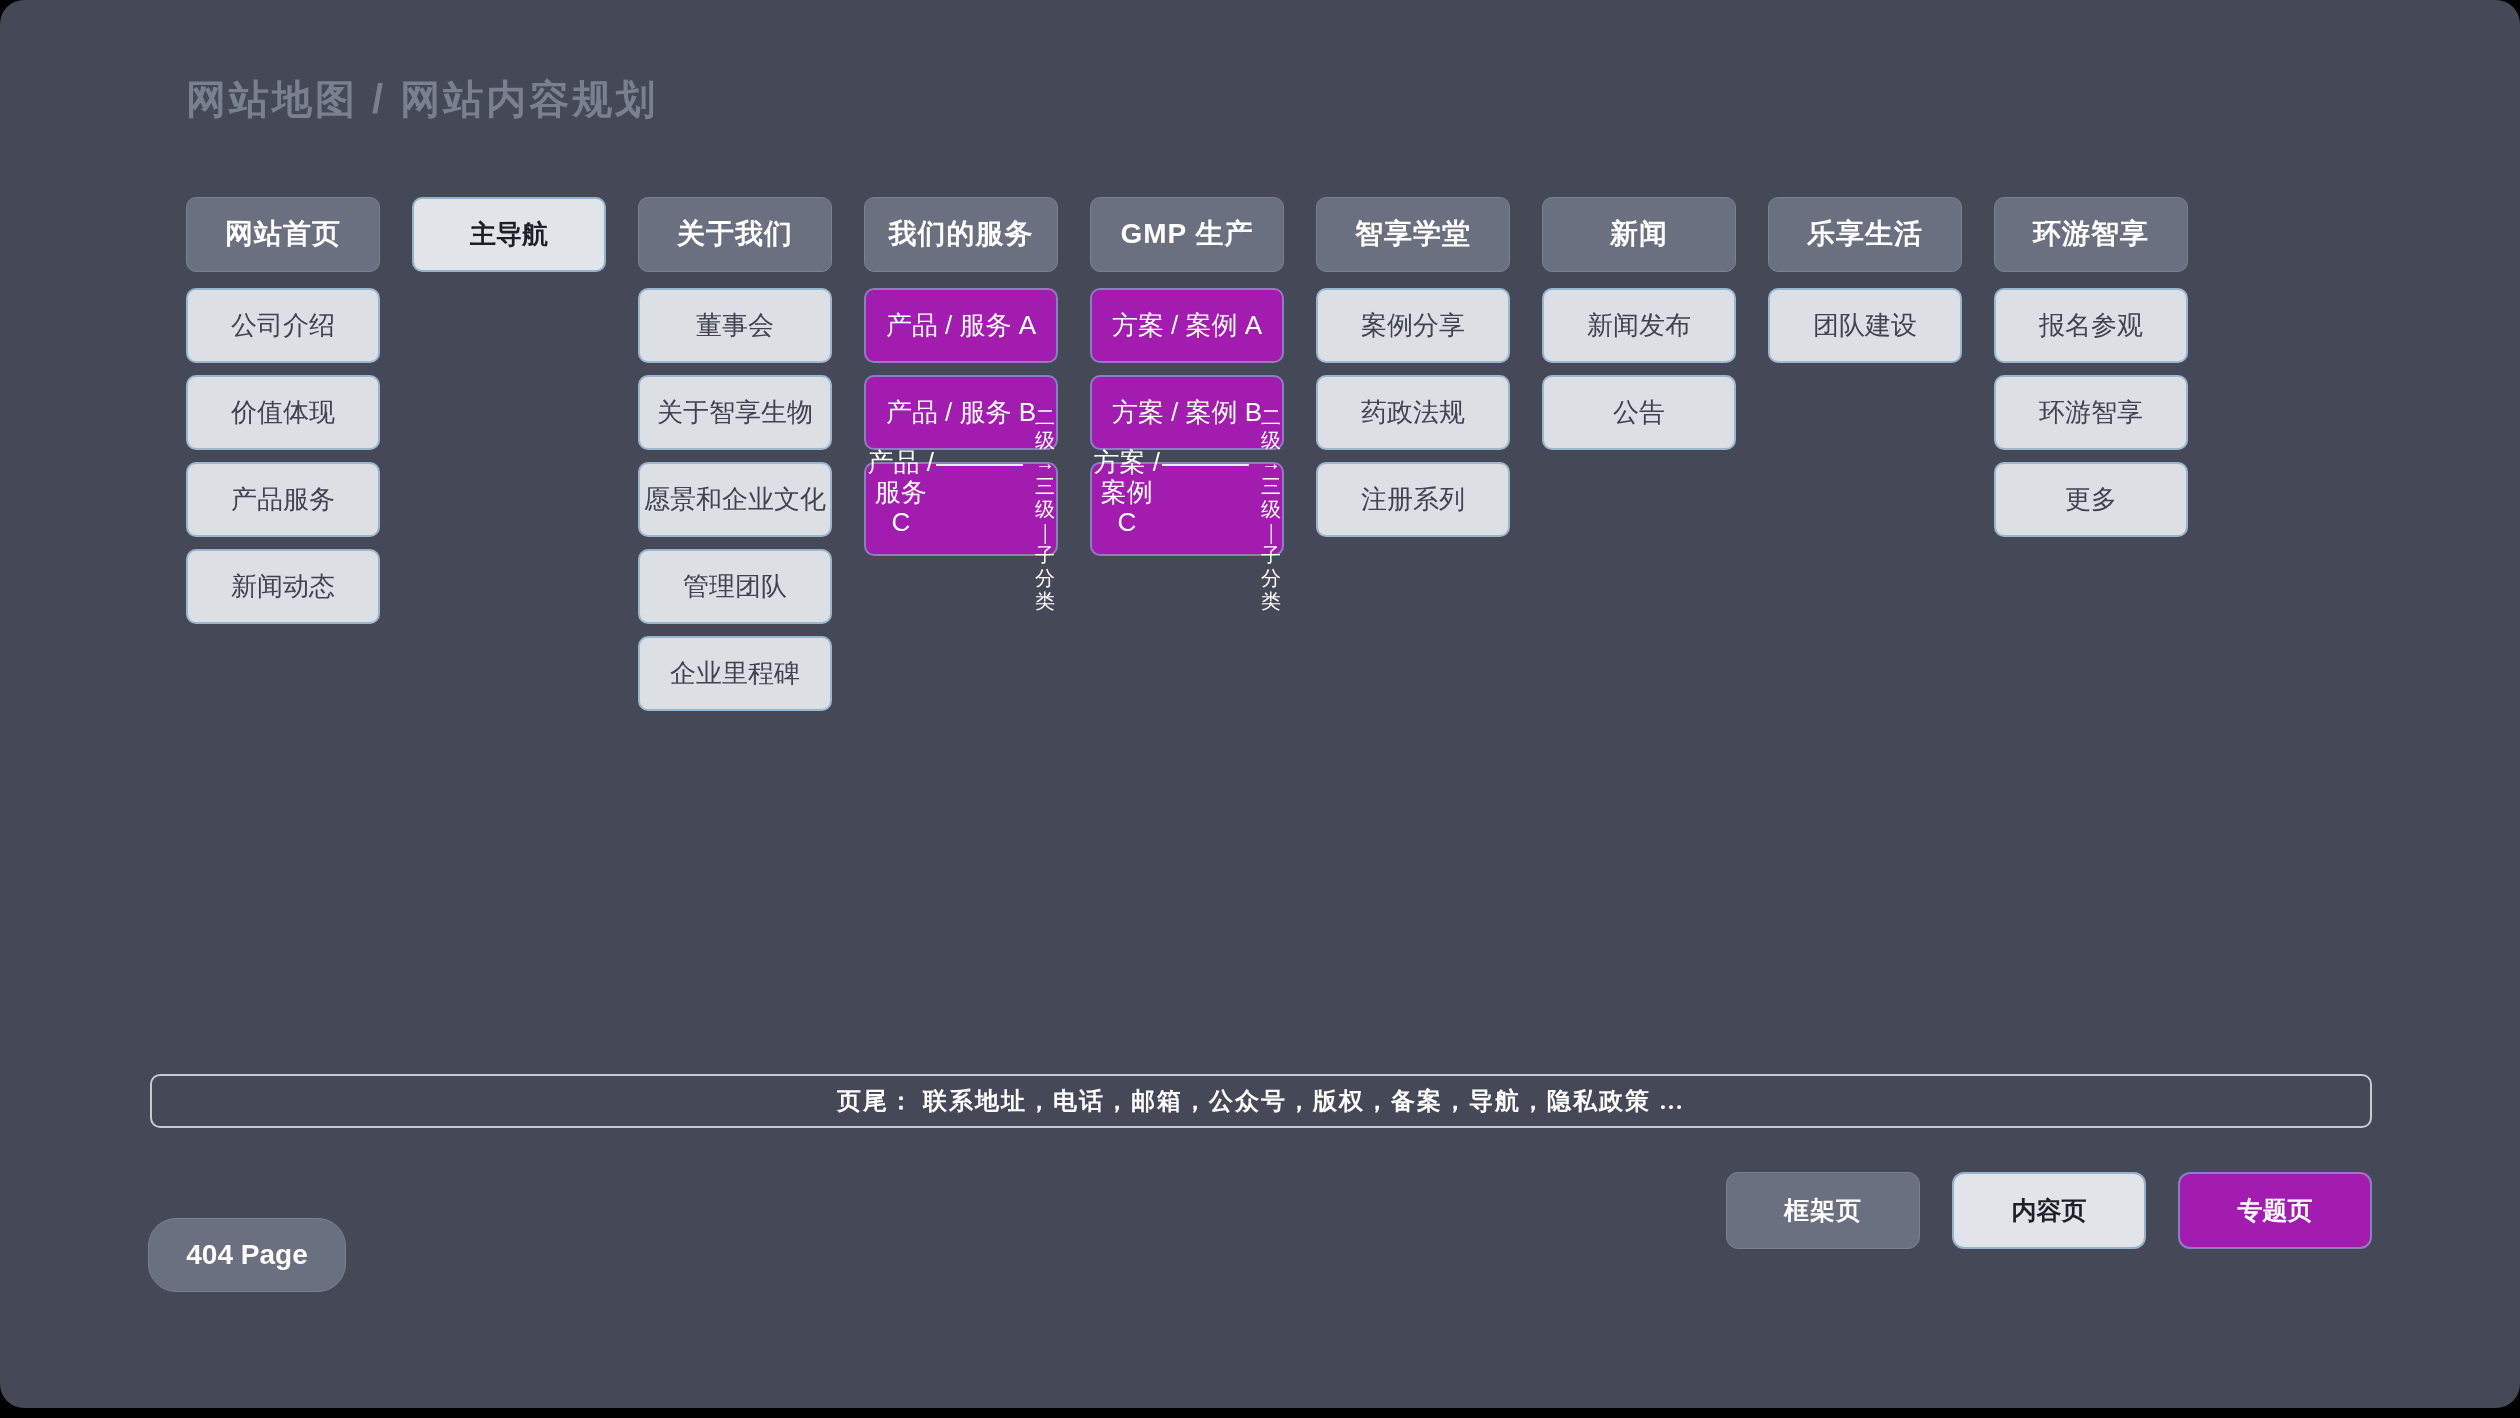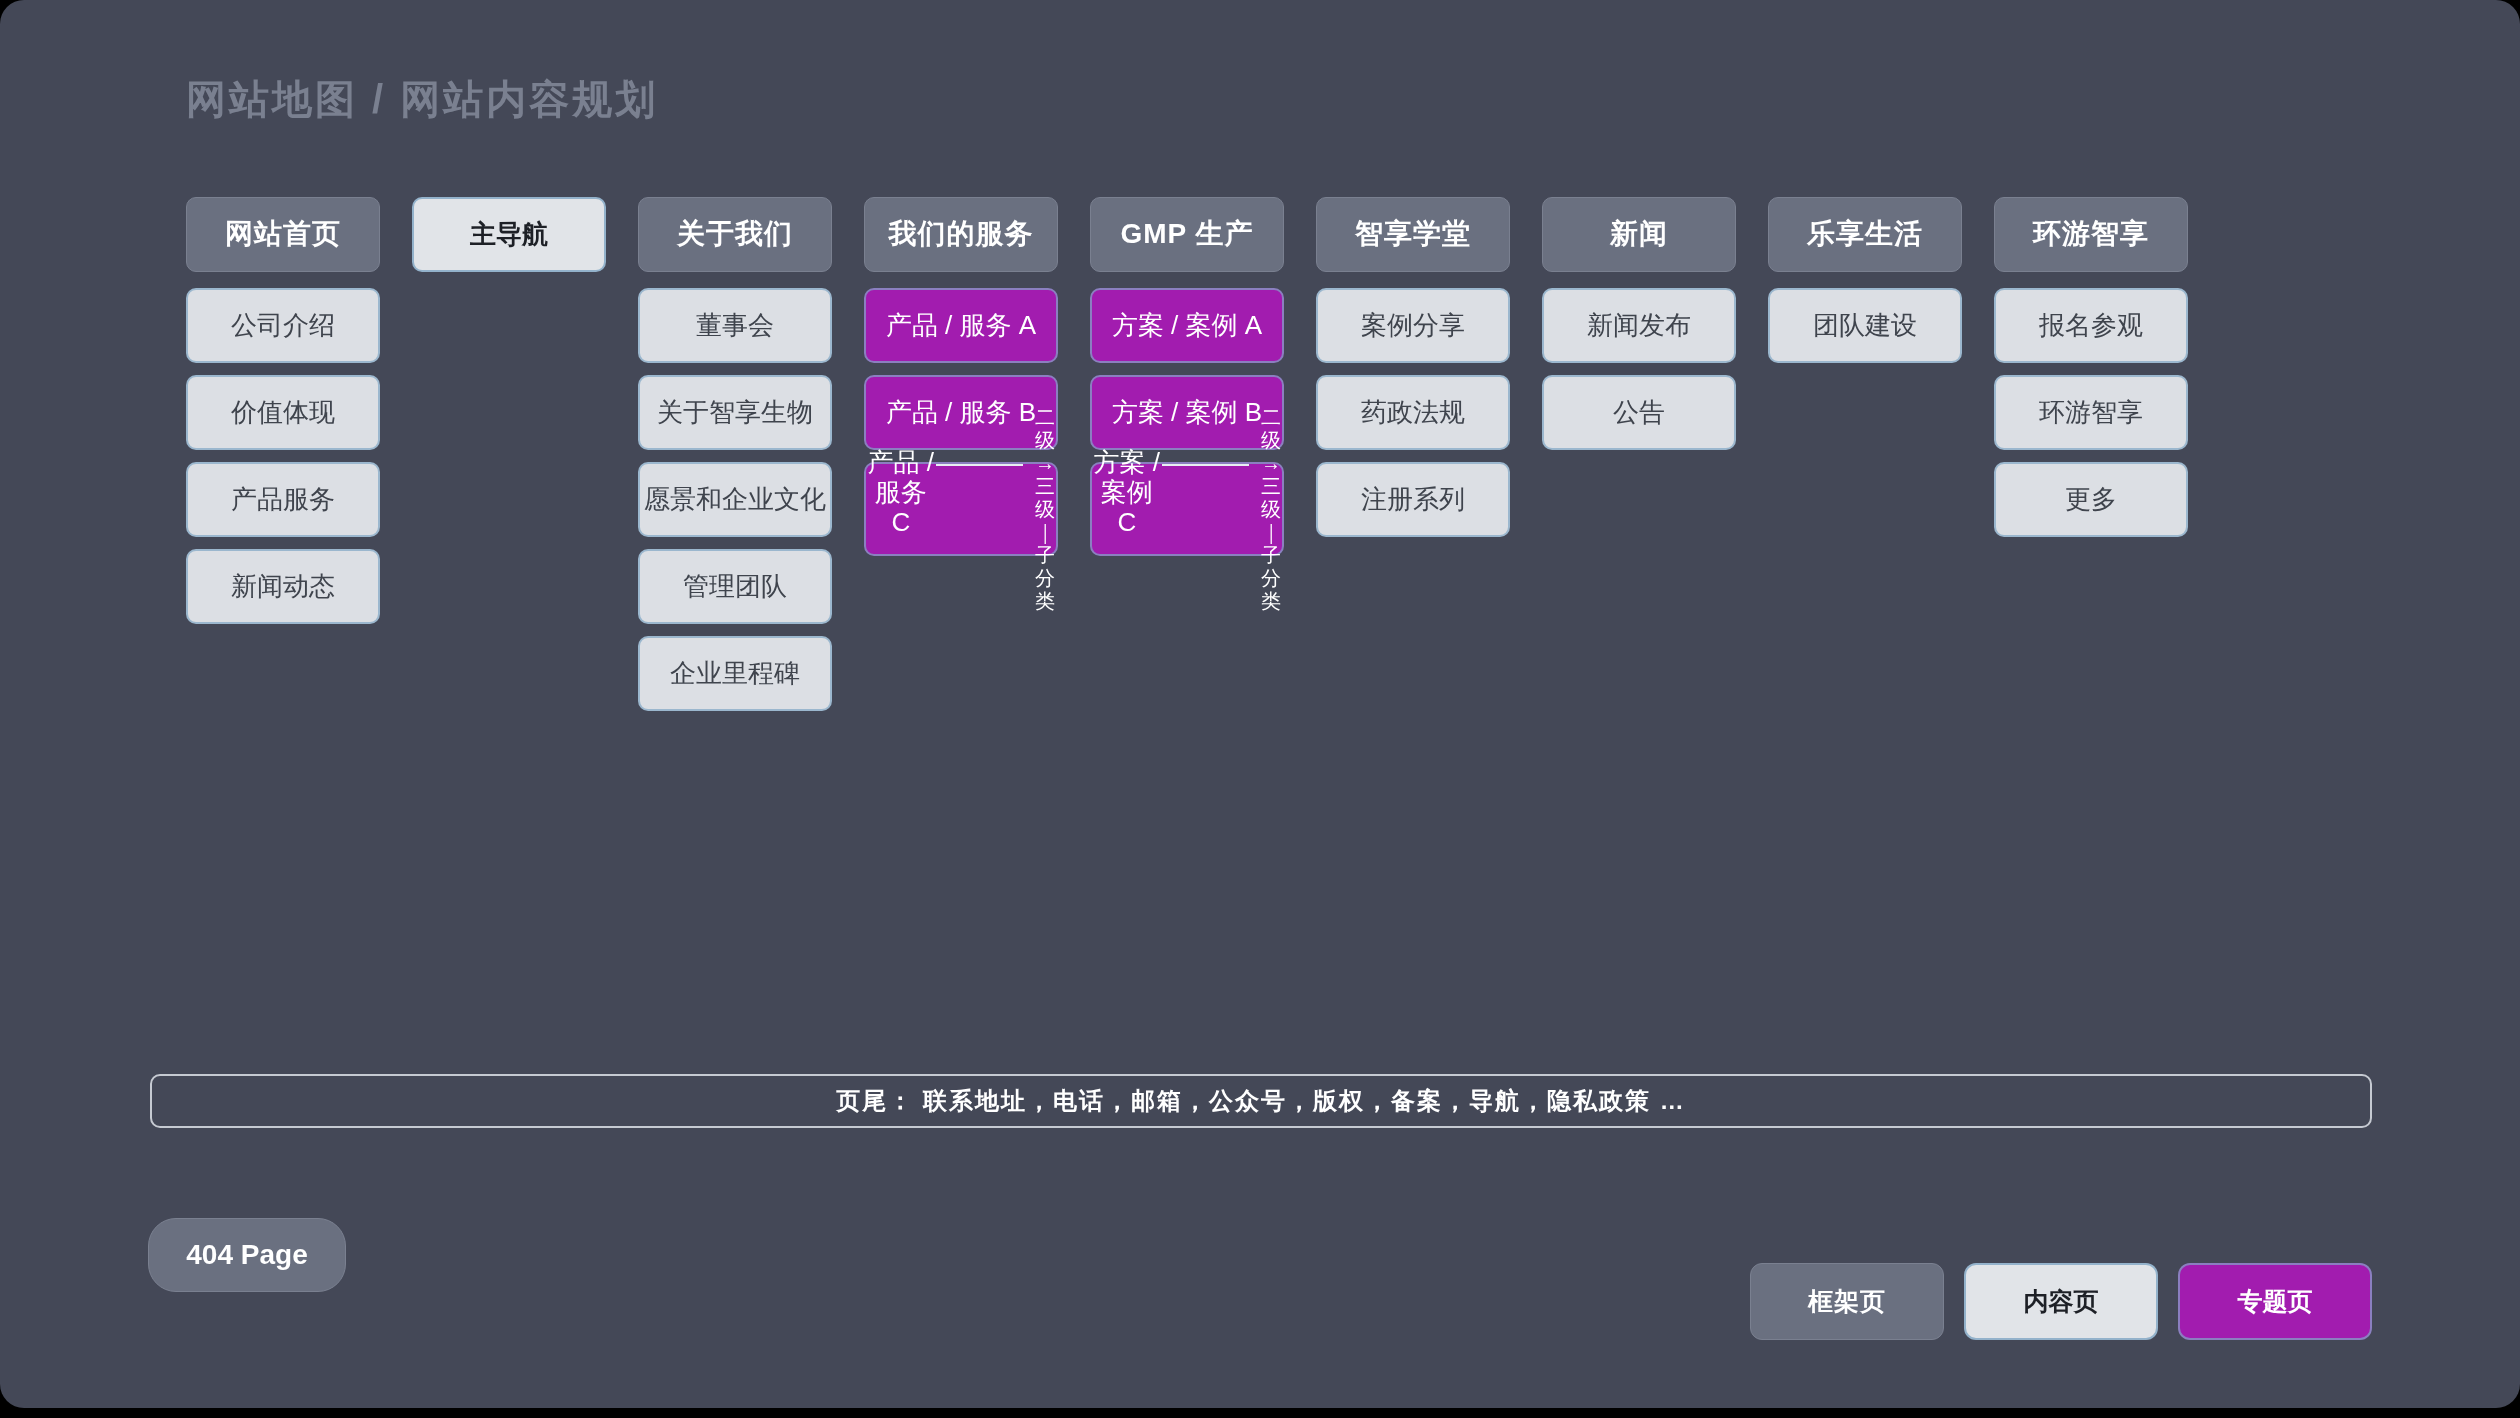--- a/index.html
+++ b/index.html
@@ -14,24 +14,24 @@
   .frame{background:#6a7080;border:1px solid #7a8090;color:#ffffff;font-weight:700;font-size:28px;letter-spacing:1px;}
   .content{background:#dcdfe4;border:2px solid rgba(120,162,194,0.65);color:#3f444d;font-weight:400;font-size:26px;}
   .content-strong{background:#e1e4e8;border:2px solid rgba(120,162,194,0.75);color:#1d2026;font-weight:700;font-size:26px;}
   .special{background:#a21caf;border:2px solid rgba(130,170,200,0.7);color:#ffffff;font-weight:500;font-size:26px;}
   .special-block{height:94px;flex-direction:row;padding:0;align-items:stretch;}
   .special-block .blk-top{height:58px;display:flex;align-items:center;justify-content:center;}
   .special-block .blk-divider{height:2px;background:#e9eef3;width:100%;}
   .special-block .blk-sub{flex:1;display:flex;align-items:center;justify-content:center;font-size:20px;font-weight:500;letter-spacing:1px;padding-left:12px;}
   #footer-bar{position:absolute;left:150px;top:1074px;width:2222px;height:54px;box-sizing:border-box;
     border:2px solid #c6cad2;border-radius:10px;display:flex;align-items:center;justify-content:center;
-    color:#ffffff;font-weight:700;font-size:24px;letter-spacing:2px;}
+    color:#ffffff;font-weight:700;font-size:24px;letter-spacing:2px;font-family:Liberation Serif, serif;}
   #page-404{position:absolute;left:148px;top:1218px;width:198px;height:74px;background:#6a7080;border:1px solid #7a8090;
     border-radius:28px;display:flex;align-items:center;justify-content:center;color:#fff;font-weight:700;font-size:28px;box-sizing:border-box;}
-  #legend{position:absolute;right:148px;top:1263px;display:flex;gap:20px;}
+  #legend{position:absolute;right:148px;top:1172px;display:flex;gap:32px;}
   #legend .box{height:77px;border-radius:12px;font-size:25px;font-weight:700;}
 </style>
 </head>
 <body>
 
 <div id="canvas">
   <div id="page-title">网站地图 / 网站内容规划</div>
 
   <div id="grid">
       <div class="col">

